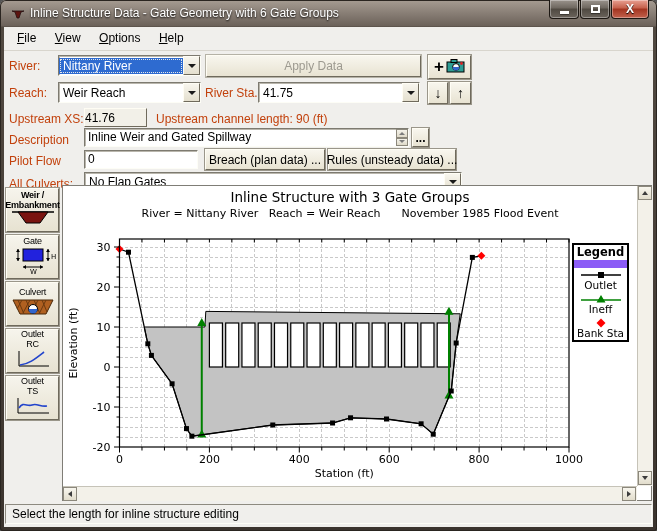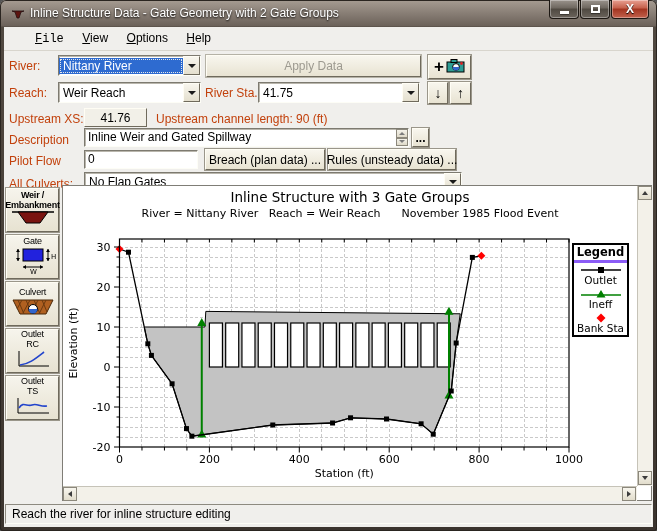--- a/index.html
+++ b/index.html
@@ -15,50 +15,50 @@
     background:linear-gradient(180deg,#9a938c,#6e675f 45%,#4f4941 50%,#6b645c);
     display:flex;align-items:center;justify-content:center;margin-left:1px;box-shadow:inset 0 0 0 1px rgba(255,255,255,.35);}
   .winbtn.min,.winbtn.max{width:30px;}
   .winbtn.close{width:38px;background:linear-gradient(180deg,#e8a092,#c55f4a 45%,#a33420 50%,#c2614c);}
   .glyph-min{width:9px;height:3px;background:#fff;box-shadow:0 1px 1px #00000066;margin-top:6px;}
   .glyph-max{width:9px;height:8px;border:2px solid #fff;box-shadow:0 1px 1px #00000066;}
   .glyph-x{color:#fff;font-size:12px;font-weight:bold;text-shadow:0 1px 1px #000;}
   .client{position:absolute;left:4px;top:27px;width:649px;height:500px;background:#f0efec;}
   .menubar{position:absolute;left:0;top:0;width:649px;height:24px;border-bottom:1px solid #d8d5cd;}
   .menu-item{display:inline-block;padding:4px 7px 3px 7px;font-size:12px;color:#000;}
-  .menu-item:first-child{margin-left:24px;font-family:Liberation Mono, monospace;}
+  .menu-item:first-child{margin-left:6px;}
   .lbl{position:absolute;font-size:12px;color:#c2410c;white-space:nowrap;}
   .combo{position:absolute;background:#fff;border:1px solid;border-color:#7d7a70 #fdfdf6 #fdfdf6 #7d7a70;
     box-shadow:inset 1px 1px 0 #b9b6ac;display:flex;align-items:center;}
   .combo-val{flex:1;font-size:12px;padding:1px 2px 1px 4px;white-space:nowrap;overflow:hidden;}
   .combo-val.selected{background:#2e6bd0;color:#fff;outline:1px dotted #e8e8e8;outline-offset:-2px;}
   .combo-btn{width:17px;align-self:stretch;background:linear-gradient(180deg,#f8f6ee,#e4dfce);
     border:1px solid;border-color:#fffdf4 #6f6a5c #6f6a5c #fffdf4;display:flex;align-items:center;justify-content:center;}
   .tri-down{width:0;height:0;border-left:4px solid transparent;border-right:4px solid transparent;border-top:4px solid #1a1a1a;}
   .btn{position:absolute;background:linear-gradient(180deg,#f8f6ee,#e8e3d2);
     border:1px solid;border-color:#fffdf4 #6f6a5c #6f6a5c #fffdf4;box-shadow:0 0 0 1px #9a968a;
     font-size:12px;color:#000;display:flex;align-items:center;justify-content:center;white-space:nowrap;}
   .btn.disabled{color:#9d9a90;box-shadow:0 0 0 1px #b5b2a6;}
   .sunken-field{position:absolute;background:#fff;border:1px solid;border-color:#7d7a70 #fdfdf6 #fdfdf6 #7d7a70;
     box-shadow:inset 1px 1px 0 #b9b6ac;font-size:12px;padding:1px 3px;font-family:"Liberation Sans",sans-serif;}
   .raised-box{position:absolute;background:#f2f0e8;border:1px solid;border-color:#fffdf4 #6f6a5c #6f6a5c #fffdf4;
-    font-size:12px;display:flex;align-items:center;justify-content:center;}
+    font-size:12px;display:flex;align-items:center;justify-content:flex-start;}
   .spinner{position:absolute;width:12px;display:flex;flex-direction:column;}
   .spin-btn{flex:1;background:linear-gradient(180deg,#f4f2ea,#dfdac9);border:1px solid #8c887c;
     display:flex;align-items:center;justify-content:center;}
   .tri-up-s{width:0;height:0;border-left:3px solid transparent;border-right:3px solid transparent;border-bottom:3px solid #7c7c7c;}
   .tri-down-s{width:0;height:0;border-left:3px solid transparent;border-right:3px solid transparent;border-top:3px solid #7c7c7c;}
   .tbtn{position:absolute;left:2px;width:53px;height:44px;background:linear-gradient(180deg,#f6f4ec,#e7e2d1);
     border:1px solid;border-color:#fffdf4 #6f6a5c #6f6a5c #fffdf4;box-shadow:0 0 0 1px #9a968a;
     display:flex;flex-direction:column;align-items:center;justify-content:center;padding:1px;}
   .tb-lbl{font-size:9px;line-height:10px;color:#000;letter-spacing:-0.2px;}
   .chart-panel{position:absolute;left:58px;top:158px;width:590px;height:316px;background:#fff;border:1px solid #7f7d76;}
   .chart-svg{position:absolute;left:0;top:0;}
   .legend{position:absolute;left:509px;top:57px;width:57px;background:#fff;border:2px solid #000;font-family:"DejaVu Sans",sans-serif;}
-  .legend-title{font-size:11.5px;font-weight:bold;text-align:center;border-bottom:3px solid #8b5cf6;padding:0 0 1px 0;}
+  .legend-title{font-size:11.5px;font-weight:bold;text-align:center;border-bottom:8px solid #8b5cf6;padding:0 0 1px 0;}
   .legend-item{display:flex;flex-direction:column;align-items:center;padding:2px 0 1px 0;}
   .legend-label{font-size:10.5px;line-height:11px;}
   .vscroll{position:absolute;left:574px;top:0;width:15px;height:300px;background:#f3f1e9;border-left:1px solid #c6c3b8;}
   .hscroll{position:absolute;left:0;top:300px;width:574px;height:15px;background:#f3f1e9;border-top:1px solid #c6c3b8;}
   .scroll-btn{position:absolute;width:14px;height:14px;background:linear-gradient(180deg,#f8f6ee,#e2ddcc);
     border:1px solid #8c887c;display:flex;align-items:center;justify-content:center;}
   .tri-l{width:0;height:0;border-top:3px solid transparent;border-bottom:3px solid transparent;border-right:4px solid #3c3c3c;}
   .tri-r{width:0;height:0;border-top:3px solid transparent;border-bottom:3px solid transparent;border-left:4px solid #3c3c3c;}
   .tri-u{width:0;height:0;border-left:3px solid transparent;border-right:3px solid transparent;border-bottom:4px solid #3c3c3c;}
   .tri-d{width:0;height:0;border-left:3px solid transparent;border-right:3px solid transparent;border-top:4px solid #3c3c3c;}
@@ -69,21 +69,21 @@
 </head>
 <body>
 
 <div class="window">
   <div class="titlebar">
     <span class="app-icon">
       <svg width="14" height="14">
           <path d="M1,4 H13 L10,5 L8,11 H6 L4,5 Z" fill="#5d1410" stroke="#241010" stroke-width="0.8"></path>
         </svg>
     </span>
-    <span class="title-text">Inline Structure Data - Gate Geometry with 2 Gate Groups</span>
+    <span class="title-text">Inline Structure Data - Gate Geometry with 6 Gate Groups</span>
     <div class="winbtns">
       <div class="winbtn min">
           <span class="glyph-min"></span>
         </div>
       <div class="winbtn max">
           <span class="glyph-max"></span>
         </div>
       <div class="winbtn close">
           <span class="glyph-x">X</span>
         </div>
@@ -441,16 +441,16 @@
         <div class="scroll-btn" style="left:0;top:0;">
             <span class="tri-l"></span>
           </div>
         <div class="scroll-btn" style="left:559px;top:0;">
             <span class="tri-r"></span>
           </div>
       </div>
     </div>
 
     <div class="statusbar">
-      <span>Reach the river for inline structure editing</span>
+      <span>Select the length for inline structure editing</span>
     </div>
   </div>
 </div>
 
 </body></html>

